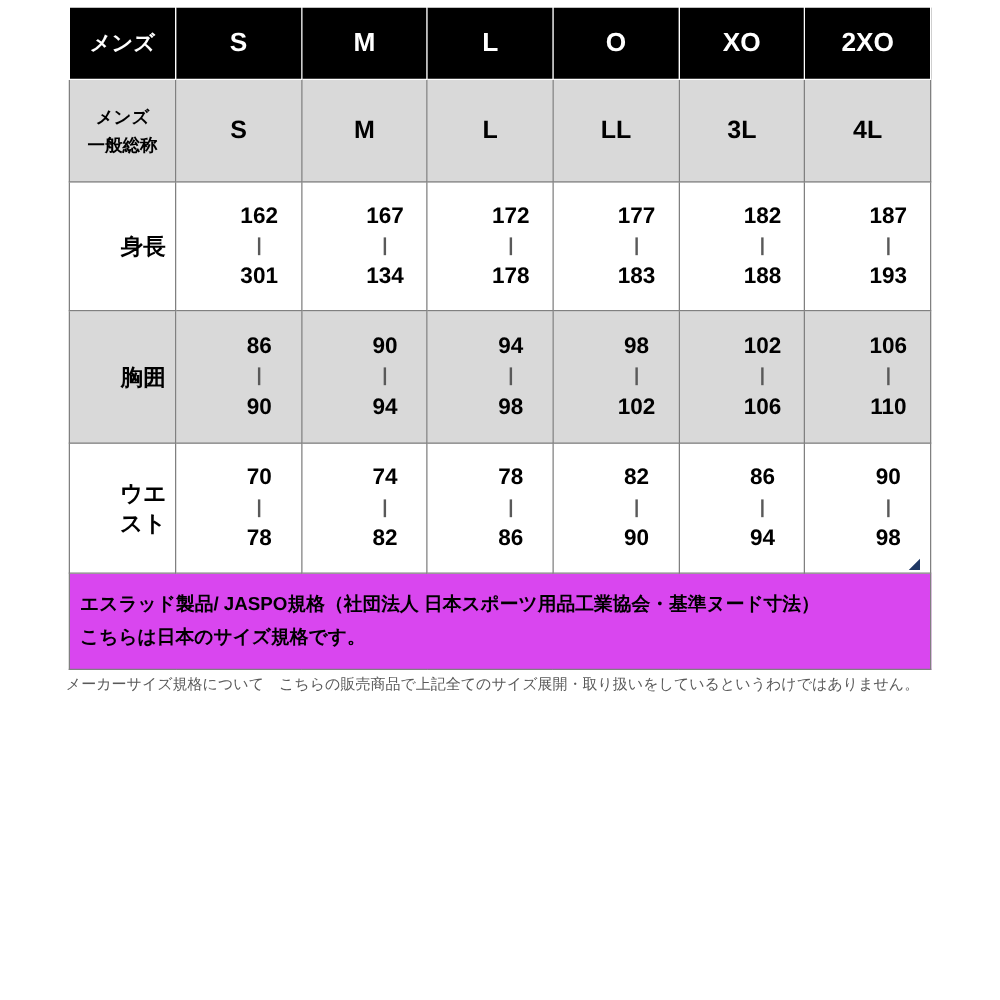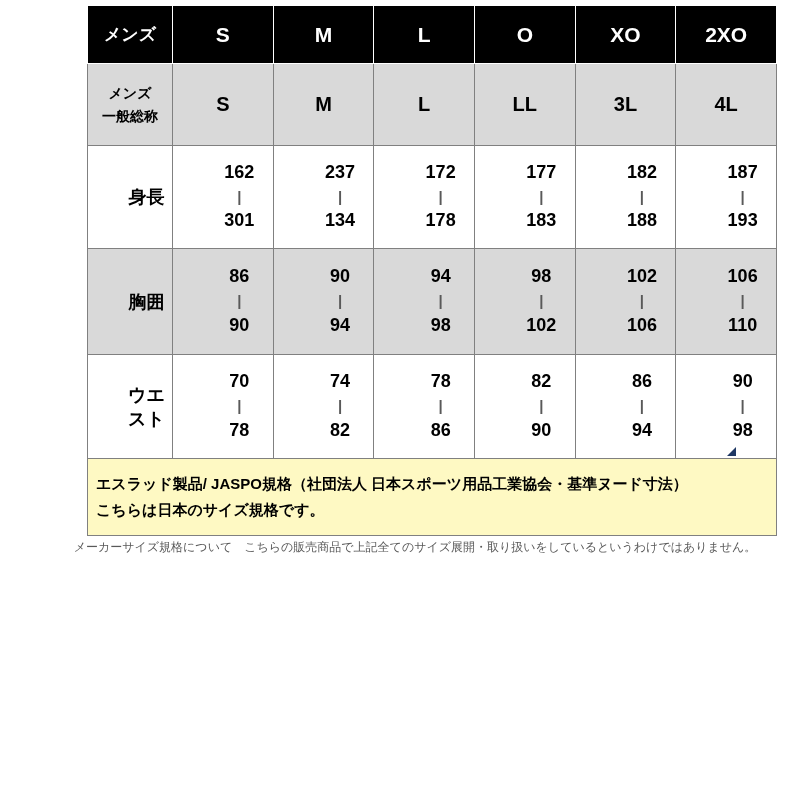--- a/index.html
+++ b/index.html
@@ -20,21 +20,20 @@
     background:var(--page-bg);
     font-family:"Liberation Sans","DejaVu Sans",sans-serif;
     color:var(--text);
     overflow:hidden;
   }
   table.size-table{
     position:absolute;left:55px;top:5px;
     width:690px;
     border-collapse:collapse;
     table-layout:fixed;
-    margin-left:32px;
   }
   td{
     border:1px solid var(--border);
     text-align:center;
     vertical-align:middle;
     font-weight:bold;
   }
   tr.hdr-row{height:58px;}
   tr.hdr-row td{
     background:var(--header-bg);
@@ -49,30 +48,30 @@
   tr.data-row td{font-size:18px;padding-left:33px;}
   tr.data-row td.label-col{font-size:18px;}
   tr.row-height{height:103px;}
   tr.row-chest{height:106px;}
   tr.row-waist{height:104px;}
   tr.row-chest td{background:var(--alt-row-bg);}
   .num{line-height:1.55;}
   .sep{line-height:1.35;font-size:15px;color:#595959;font-weight:bold;}
   tr.footer-row{height:77px;}
   tr.footer-row td{
-    background:#fef9c3;
+    background:#d946ef;
     text-align:left;
     vertical-align:middle;
     font-size:15px;
     line-height:1.75;
     padding:6px 8px;
   }
   .note{
     position:absolute;
-    left:70px;top:539px;width:690px;
+    left:49px;top:539px;width:690px;
     text-align:center;
     font-size:12px;
     color:var(--note-text);
     white-space:nowrap;
   }
   .marker{
     position:absolute;
     left:727px;top:447px;
     width:0;height:0;
     border-left:9px solid transparent;
@@ -120,21 +119,21 @@
     </tr>
 
     <tr class="data-row row-height">
       <td class="label-col">身長</td>
       <td>
         <div class="num">162</div>
         <div class="sep">|</div>
         <div class="num">301</div>
       </td>
       <td>
-        <div class="num">237</div>
+        <div class="num">167</div>
         <div class="sep">|</div>
         <div class="num">134</div>
       </td>
       <td>
         <div class="num">172</div>
         <div class="sep">|</div>
         <div class="num">178</div>
       </td>
       <td>
         <div class="num">177</div>

